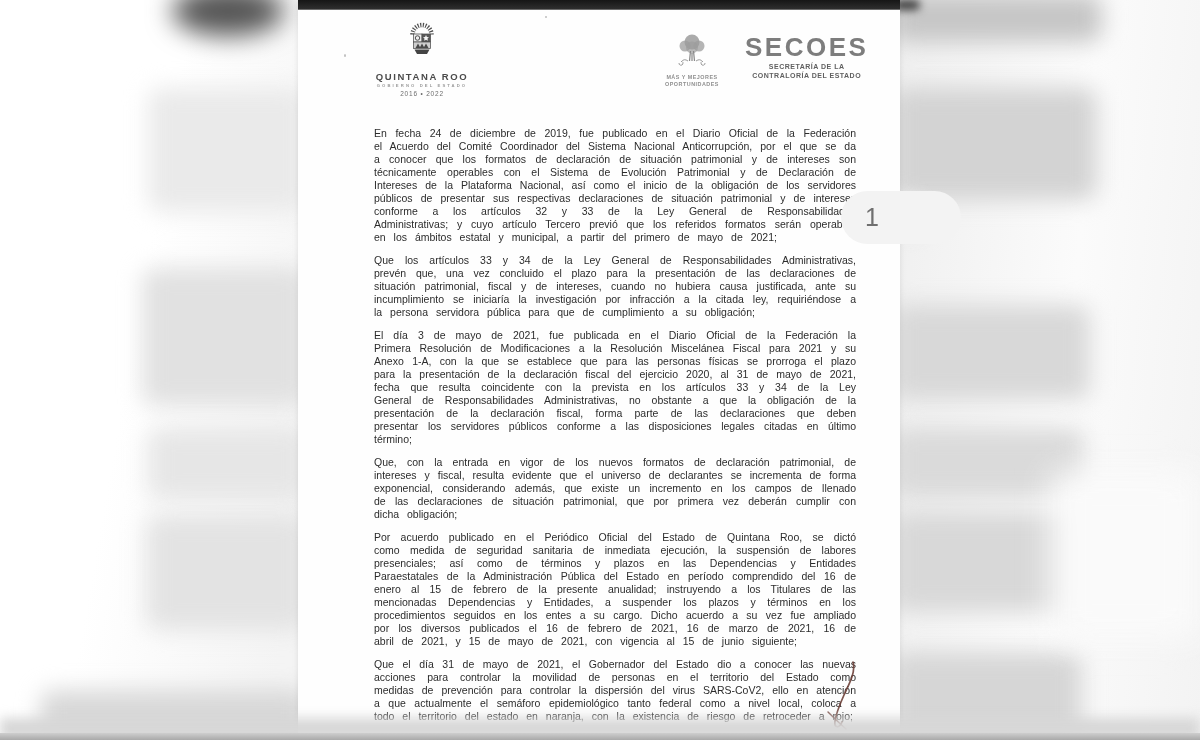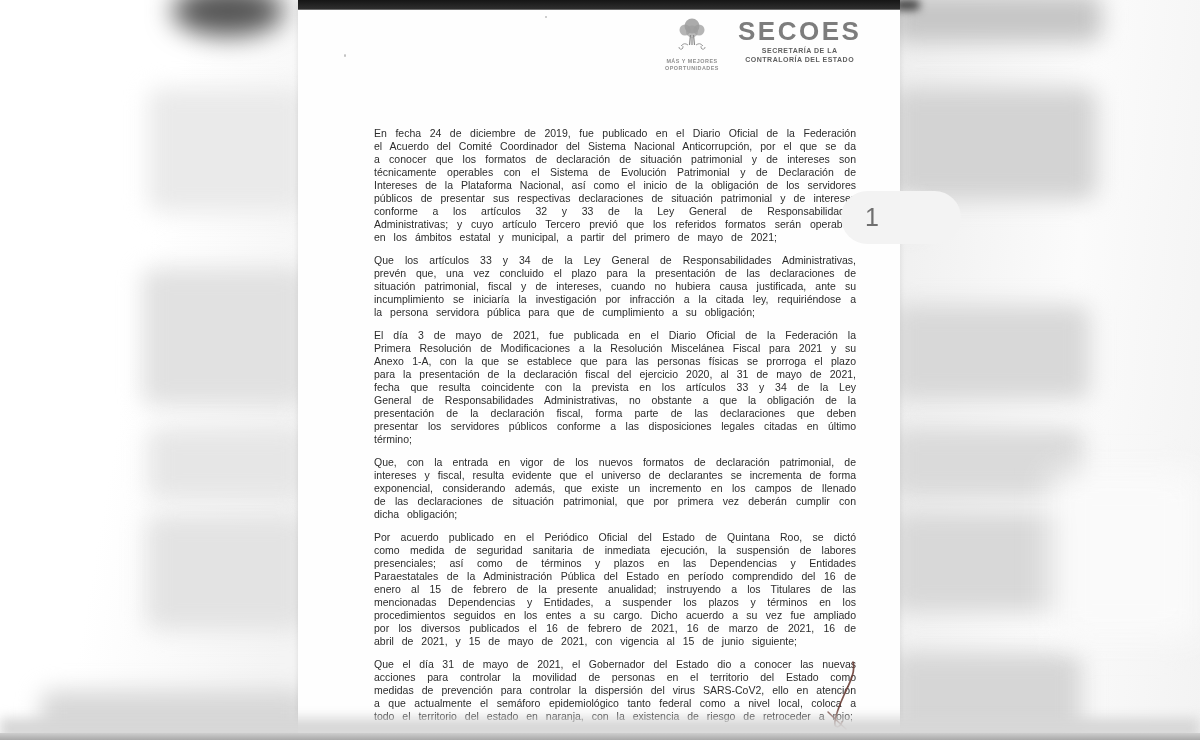--- a/index.html
+++ b/index.html
@@ -41,21 +41,21 @@
     background: linear-gradient(to bottom, #161616, #2e2e2e);
     border-bottom: 1px solid #6a6a6a;
   }
 
   
   .qr-logo { position: absolute; left: 68px; top: 22px; width: 112px; text-align: center; color: #454545; }
   .qr-name { font-size: 9.5px; font-weight: bold; letter-spacing: 1.6px; color: #4a4a4a; margin-top: 1px; white-space: nowrap; }
   .qr-sub  { font-size: 4.2px; font-weight: bold; letter-spacing: 2.1px; color: #9a9a9a; margin-top: 1px; white-space: nowrap; }
   .qr-years{ font-size: 6.5px; color: #6d6d6d; letter-spacing: 0.8px; margin-top: 2px; }
 
-  .secoes { position: absolute; left: 356px; top: 16px; display: flex; align-items: flex-start; gap: 8px; }
+  .secoes { position: absolute; left: 356px; top: 32px; display: flex; align-items: flex-start; gap: 15px; }
   .tree-block { text-align: center; width: 76px; }
   .tree-slogan { font-size: 5.4px; font-weight: bold; color: #8f8f8f; letter-spacing: 0.5px; line-height: 7px; margin-top: 2px; white-space: nowrap; }
   .secoes-text { text-align: center; padding-top: 2px; }
   .secoes-acronym { font-size: 26px; font-weight: bold; color: #7d7d7d; letter-spacing: 2.5px; line-height: 26px; }
   .secoes-org { font-size: 7px; font-weight: bold; color: #606060; letter-spacing: 0.5px; line-height: 9px; margin-top: 2px; }
 
   
   .doc-body {
     position: absolute; left: 76px; top: 127px; width: 482px;
     font-size: 10.5px; line-height: 13px; color: #2c2c2c;
@@ -102,20 +102,35 @@
     <div class="blob" style="left:-8px; top:305px; width:198px; height:95px;  background:#d8d8d8;"></div>
     <div class="blob" style="left:-8px; top:428px; width:192px; height:70px;  background:#dadada;"></div>
     <div class="blob" style="left:-8px; top:512px; width:188px; height:100px; background:#d8d8d8;"></div>
     <div class="blob" style="left:-8px; top:652px; width:190px; height:90px;  background:#d6d6d6;"></div>
     <div class="blob" style="left:150px; top:470px; width:150px; height:170px; background:#fafafa; filter:blur(16px);"></div>
   </div>
 
   <div class="doc">
     <div class="doc-topbar"></div>
 
+    <div class="qr-logo">
+      <svg width="30" height="44" viewBox="0 0 60 88">
+        <path d="M11,25 A19,19 0 0 1 49,25" fill="none" stroke="#4f4f4f" stroke-width="9" stroke-dasharray="2.4,2.8"></path>
+        <rect x="13" y="24" width="17" height="16" fill="#ededed" stroke="#4f4f4f" stroke-width="1.5"></rect>
+        <circle cx="21" cy="32" r="4.5" fill="none" stroke="#4f4f4f" stroke-width="2"></circle>
+        <rect x="30" y="24" width="17" height="16" fill="#575757" stroke="#4f4f4f" stroke-width="1.5"></rect>
+        <path d="M38 26 l1.8 3.8 4.2 .5 -3 2.9 .7 4.1 -3.7 -2 -3.7 2 .7 -4.1 -3 -2.9 4.2 -.5 z" fill="#f5f5f5"></path>
+        <rect x="13" y="40" width="34" height="13" fill="#cfcfcf" stroke="#4f4f4f" stroke-width="1.5"></rect>
+        <path d="M17,52 l5,-9 5,9 z M25,52 l5,-9 5,9 z M33,52 l5,-9 5,9 z" fill="#4a4a4a"></path>
+        <path d="M15,55 h30 l-5,9 h-20 z" fill="#444444"></path>
+      </svg>
+      <div class="qr-name">QUINTANA ROO</div>
+      <div class="qr-sub">GOBIERNO DEL ESTADO</div>
+      <div class="qr-years">2016 • 2022</div>
+    </div>
 
     <div class="secoes">
       <div class="tree-block">
         <svg width="36" height="36" viewBox="0 0 72 72">
           <g fill="#9c9c9c">
             <circle cx="36" cy="20" r="15" opacity="0.85"></circle>
             <circle cx="22" cy="28" r="11" opacity="0.75"></circle>
             <circle cx="50" cy="28" r="11" opacity="0.75"></circle>
             <circle cx="36" cy="31" r="12" opacity="0.7"></circle>
           </g>

